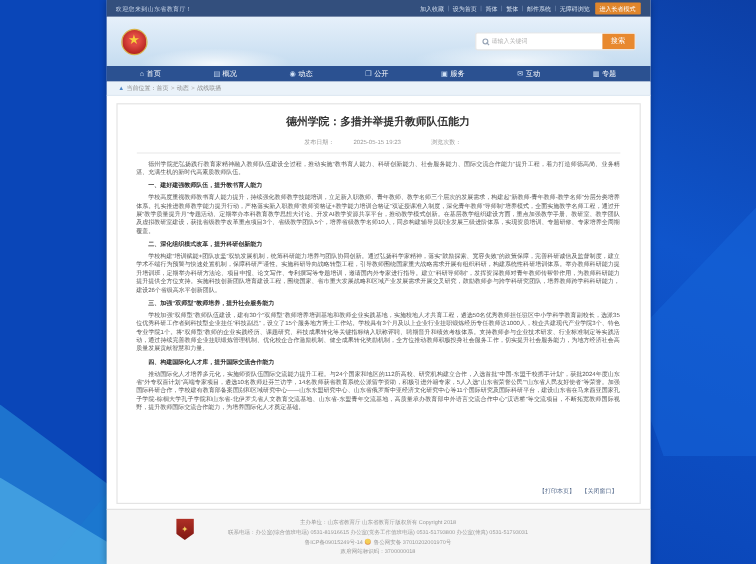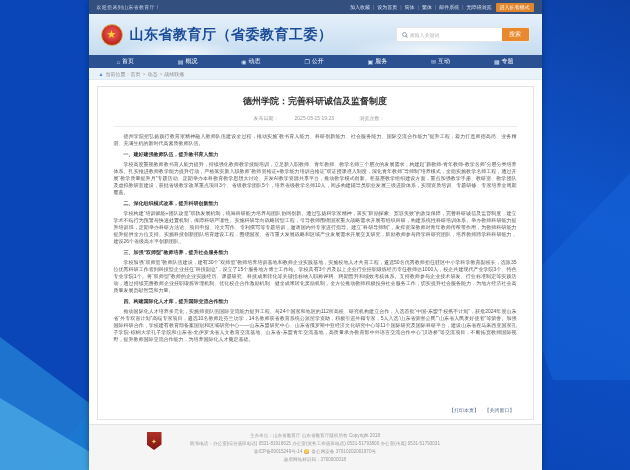--- a/index.html
+++ b/index.html
@@ -127,21 +127,20 @@
         <span class="tsep">|</span>
         <span class="tlink">无障碍浏览</span>
       </div>
     <span class="elder-btn">进入长者模式</span>
   </div>
 
   <div class="masthead">
     <div class="emblem">
       <span class="star">★</span>
     </div>
-    <div class="site-title">山东省教育厅（省委教育工委）</div>
     <div class="search-wrap">
       <span class="mag-icon"></span>
       <input class="search-input" type="text" placeholder="请输入关键词" style="">
       <button class="search-btn">搜索</button>
     </div>
   </div>
 
   <div class="navbar">
       <div class="nav-item">
         <span class="nav-ico">⌂</span>
@@ -174,21 +173,21 @@
     </div>
 
   <div class="crumbbar">
     <span class="loc-icon">▲</span>
     <span>当前位置：</span>
     <span class="crumb-path"><span class="crumb-link">首页</span><span class="crumb-sep">&gt;</span><span class="crumb-link">动态</span><span class="crumb-sep">&gt;</span><span class="crumb-link">战线联播</span></span>
   </div>
 
   <div class="main">
     <div class="article-box">
-      <div class="article-title">德州学院：完善科研诚信及监督制度</div>
+      <div class="article-title">德州学院：多措并举提升教师队伍能力</div>
       <div class="article-meta">
         <span><span>发布日期：</span><span>2025-05-15 19:23</span></span>
         <span>浏览次数：</span>
       </div>
       <div class="article-body">
           <p>德州学院把弘扬践行教育家精神融入教师队伍建设全过程，推动实施“教书育人能力、科研创新能力、社会服务能力、国际交流合作能力”提升工程，着力打造师德高尚、业务精湛、充满生机的新时代高素质教师队伍。</p>
           <h3>一、建好建强教师队伍，提升教书育人能力</h3>
           <p>学校高度重视教师教书育人能力提升，持续强化教师教学技能培训，立足新入职教师、青年教师、教学名师三个层次的发展需求，构建起“新教师-青年教师-教学名师”分层分类培养体系。扎实推进教师教学能力提升行动，严格落实新入职教师“教师资格证+教学能力培训合格证”双证授课准入制度，深化青年教师“导师制”培养模式，全面实施教学名师工程，通过开展“教学质量提升月”专题活动、定期举办本科教育教学思想大讨论、开发AI教学资源共享平台，推动教学模式创新。在基层教学组织建设方面，重点加强教学手册、教研室、教学团队及虚拟教研室建设，获批省级教学改革重点项目3个、省级教学团队5个，培养省级教学名师10人，同步构建辅导员职业发展三级进阶体系，实现资质培训、专题研修、专家培养全周期覆盖。</p>
           <h3>二、深化组织模式改革，提升科研创新能力</h3>
           <p>学校构建“培训赋能+团队攻坚”双轨发展机制，统筹科研能力培养与团队协同创新。通过弘扬科学家精神，落实“鼓励探索、宽容失败”的政策保障，完善科研诚信及监督制度，建立学术不端行为预警与快速处置机制，保障科研严谨性。实施科研导向战略转型工程，引导教师围绕国家重大战略需求开展有组织科研，构建系统性科研培训体系。举办教师科研能力提升培训班，定期举办科研方法论、项目申报、论文写作、专利撰写等专题培训，邀请国内外专家进行指导。建立“科研导师制”，发挥资深教师对青年教师传帮带作用，为教师科研能力提升提供全方位支持。实施科技创新团队培育建设工程，围绕国家、省市重大发展战略和区域产业发展需求开展交叉研究，鼓励教师参与跨学科研究团队，培养教师跨学科科研能力，建设26个省级高水平创新团队。</p>

